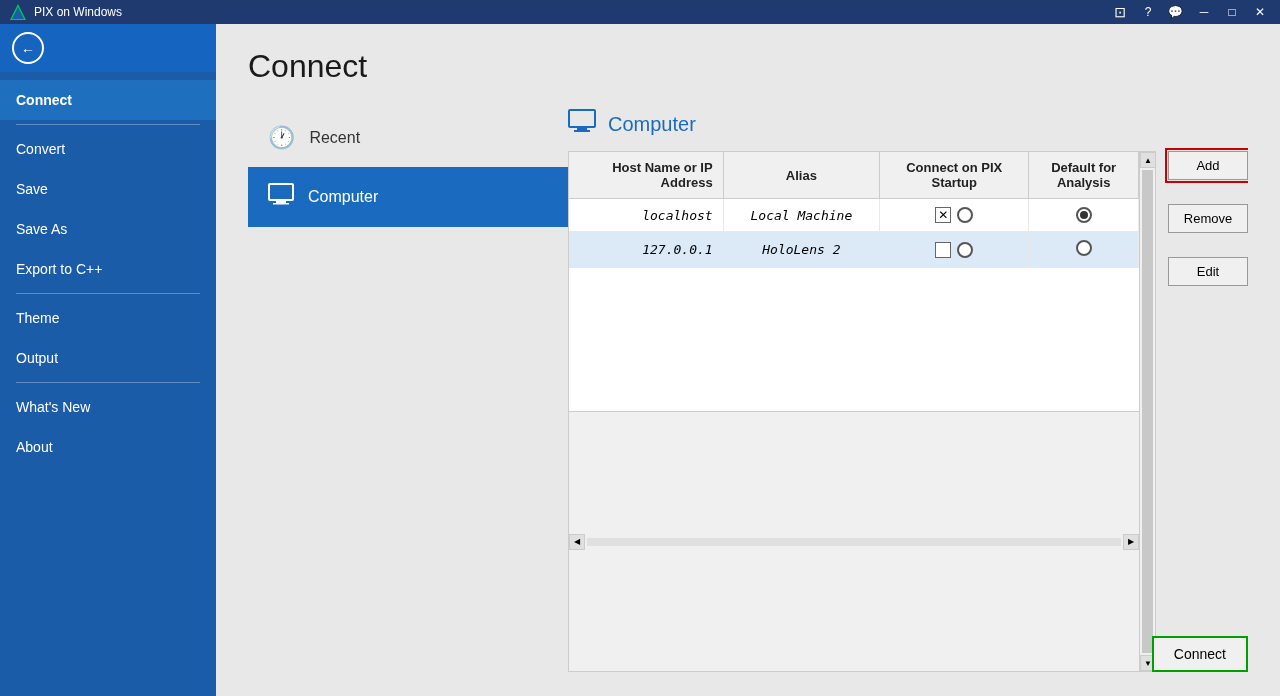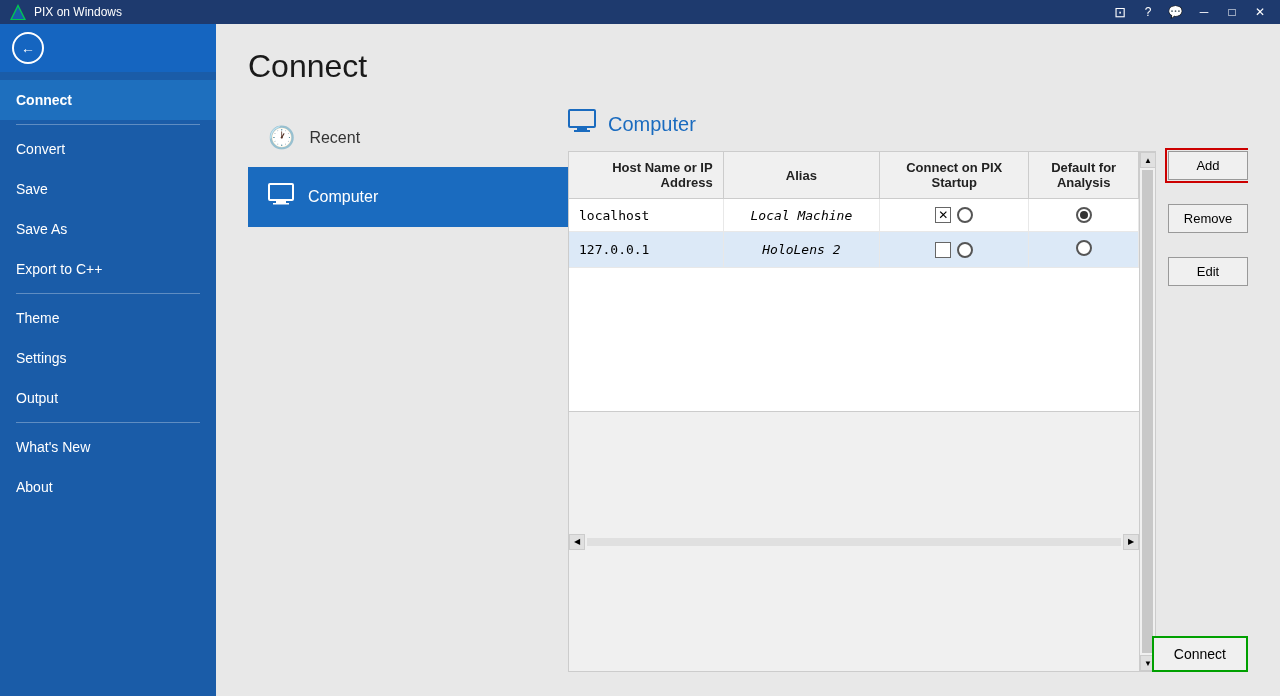--- a/index.html
+++ b/index.html
@@ -151,21 +151,21 @@
     }
     table thead th:first-child { text-align: right; }
     table tbody tr { border-bottom: 1px solid #e8e8e8; }
     table tbody tr:nth-child(2) { background: #dce9f7; }
     table tbody td {
       padding: 8px 10px;
       text-align: center;
       border-right: 1px solid #e8e8e8;
       vertical-align: middle;
     }
-    table tbody td:first-child { text-align: left; font-family: monospace; }
+    table tbody td:first-child { text-align: right; font-family: monospace; font-style: italic; }
     table tbody td:nth-child(2) { font-style: italic; font-family: monospace; }
     .v-scroll-arrow {
       width: 16px; height: 16px;
       background: #e0e0e0;
       border: 1px solid #ccc;
       display: flex; align-items: center; justify-content: center;
       font-size: 8px; cursor: pointer;
     }
     .h-scroll-arrow {
       width: 16px; height: 16px;
@@ -294,23 +294,20 @@
       </div>
       <div class="sidebar-item">
         <span>Save As</span>
       </div>
       <div class="sidebar-item">
         <span>Export to C++</span>
       </div>
       <div class="sidebar-divider"></div>
       <div class="sidebar-item">
         <span>Theme</span>
-      </div>
-      <div class="sidebar-item">
-        <span>Settings</span>
       </div>
       <div class="sidebar-item">
         <span>Output</span>
       </div>
       <div class="sidebar-divider"></div>
       <div class="sidebar-item">
         <span>What's New</span>
       </div>
       <div class="sidebar-item">
         <span>About</span>

